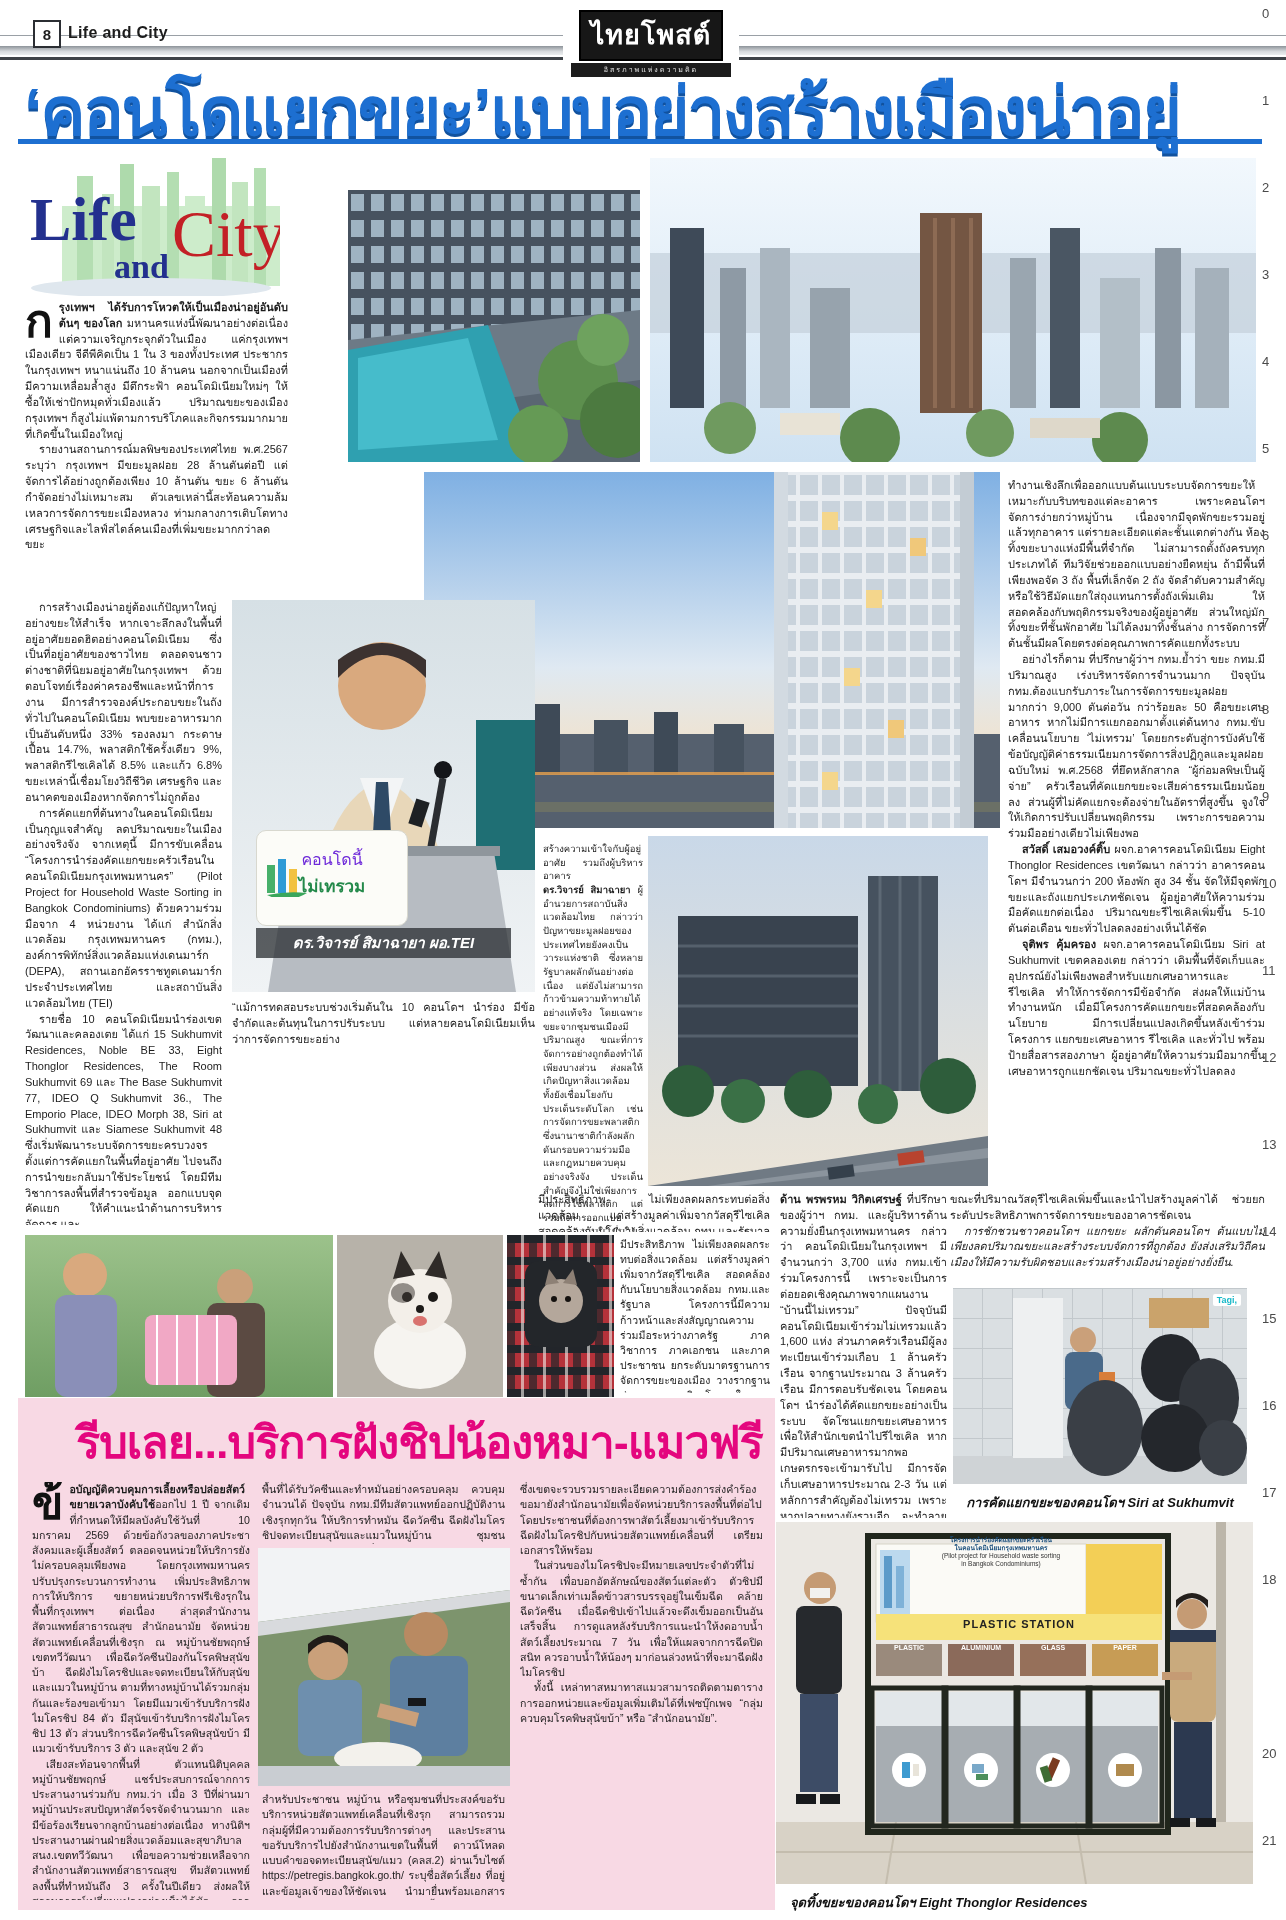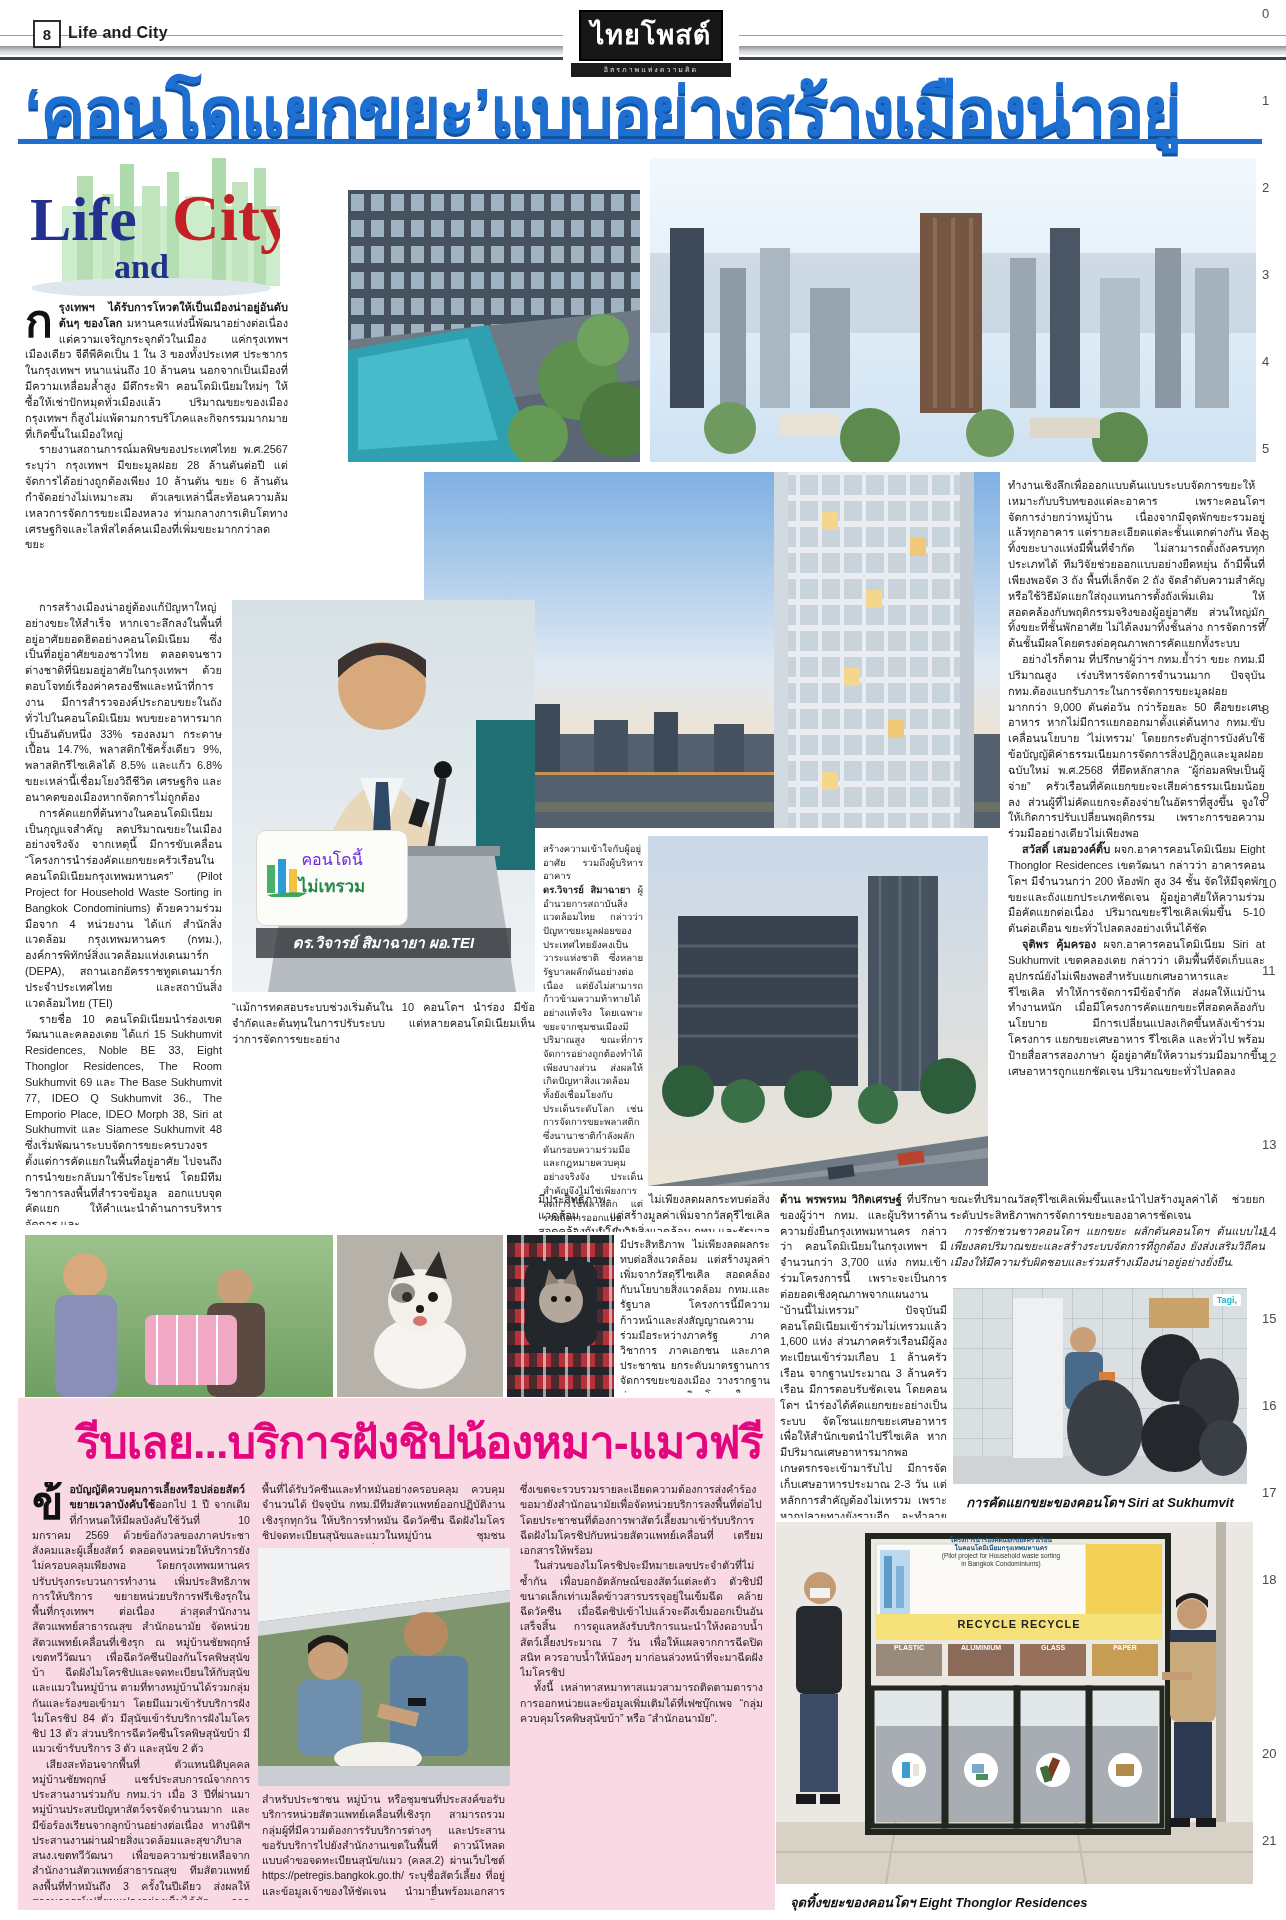--- a/index.html
+++ b/index.html
@@ -23,22 +23,22 @@
   .headline{position:absolute;left:24px;top:58px;width:1238px;font-size:67px;font-weight:bold;
       color:#1d6fd1;letter-spacing:-2px;white-space:nowrap;text-shadow:0 3px 0 #11529f;}
   .headline-rule{position:absolute;left:18px;top:139px;width:1244px;height:5px;background:#1d6fd1;}
   
   .logo{position:absolute;left:22px;top:146px;width:258px;height:150px;overflow:hidden;}
   .logo .skyline{position:absolute;inset:0;}
   .logo .w1{position:absolute;left:8px;top:38px;font-family:"Liberation Serif","DejaVu Serif",serif;
      font-weight:bold;font-size:62px;color:#23308e;}
   .logo .w2{position:absolute;left:92px;top:102px;font-family:"Liberation Serif","DejaVu Serif",serif;
      font-weight:bold;font-size:34px;color:#23308e;}
-  .logo .w3{position:absolute;left:150px;top:34px;font-family:"Liberation Serif","DejaVu Serif",serif;
-     font-weight:bold;font-size:66px;color:#c32026;}
+  .logo .w3{position:absolute;left:150px;top:50px;font-family:"Liberation Serif","DejaVu Serif",serif;
+     font-weight:normal;font-size:66px;color:#c32026;}
   
   .photo{position:absolute;overflow:hidden;background:#d5d8db;}
   .photo svg{display:block;}
   .cap-overlay{position:absolute;left:8%;right:8%;bottom:34px;background:rgba(40,44,48,.75);
      color:#fff;font-style:italic;font-weight:bold;font-size:15px;text-align:center;padding:3px 16px;}
   .podium-sign{position:absolute;left:24px;bottom:66px;width:150px;height:94px;background:#fcfcf8;
      border-radius:10px;border:1px solid #d8d8cf;text-align:center;}
   .podium-sign .l1{margin-top:16px;font-weight:normal;font-size:16px;color:#6d28d9;}
   .podium-sign .l2{font-weight:bold;font-size:17px;color:#23894a;}
   .caption{position:absolute;font-style:italic;font-weight:bold;font-size:13px;color:#111;}
@@ -440,21 +440,21 @@
       <rect x="394" y="296" width="20" height="9" fill="#17191c"></rect>
       <rect x="420" y="296" width="20" height="9" fill="#17191c"></rect>
       <rect x="386" y="150" width="30" height="8" fill="#c59b74"></rect>
     </svg>
     <div class="rc-banner-text">
       <div>โครงการนำร่องคัดแยกขยะครัวเรือน</div>
       <div>ในคอนโดมิเนียมกรุงเทพมหานคร</div>
       <div class="en">(Pilot project for Household waste sorting</div>
       <div class="en">in Bangkok Condominiums)</div>
     </div>
-    <div class="rc-station">RECYCLE RECYCLE</div>
+    <div class="rc-station">PLASTIC STATION</div>
     <div class="rc-bin-label" style="left:100px">PLASTIC</div>
     <div class="rc-bin-label" style="left:172px">ALUMINIUM</div>
     <div class="rc-bin-label" style="left:244px">GLASS</div>
     <div class="rc-bin-label" style="left:316px">PAPER</div>
   </div>
   <div class="caption" style="left:790px;top:1892px;width:420px">จุดทิ้งขยะของคอนโดฯ Eight Thonglor Residences</div>
 
   <div class="pinkbox">
     <div class="pink-headline">รีบเลย...บริการฝังชิปน้องหมา-แมวฟรี</div>
 

